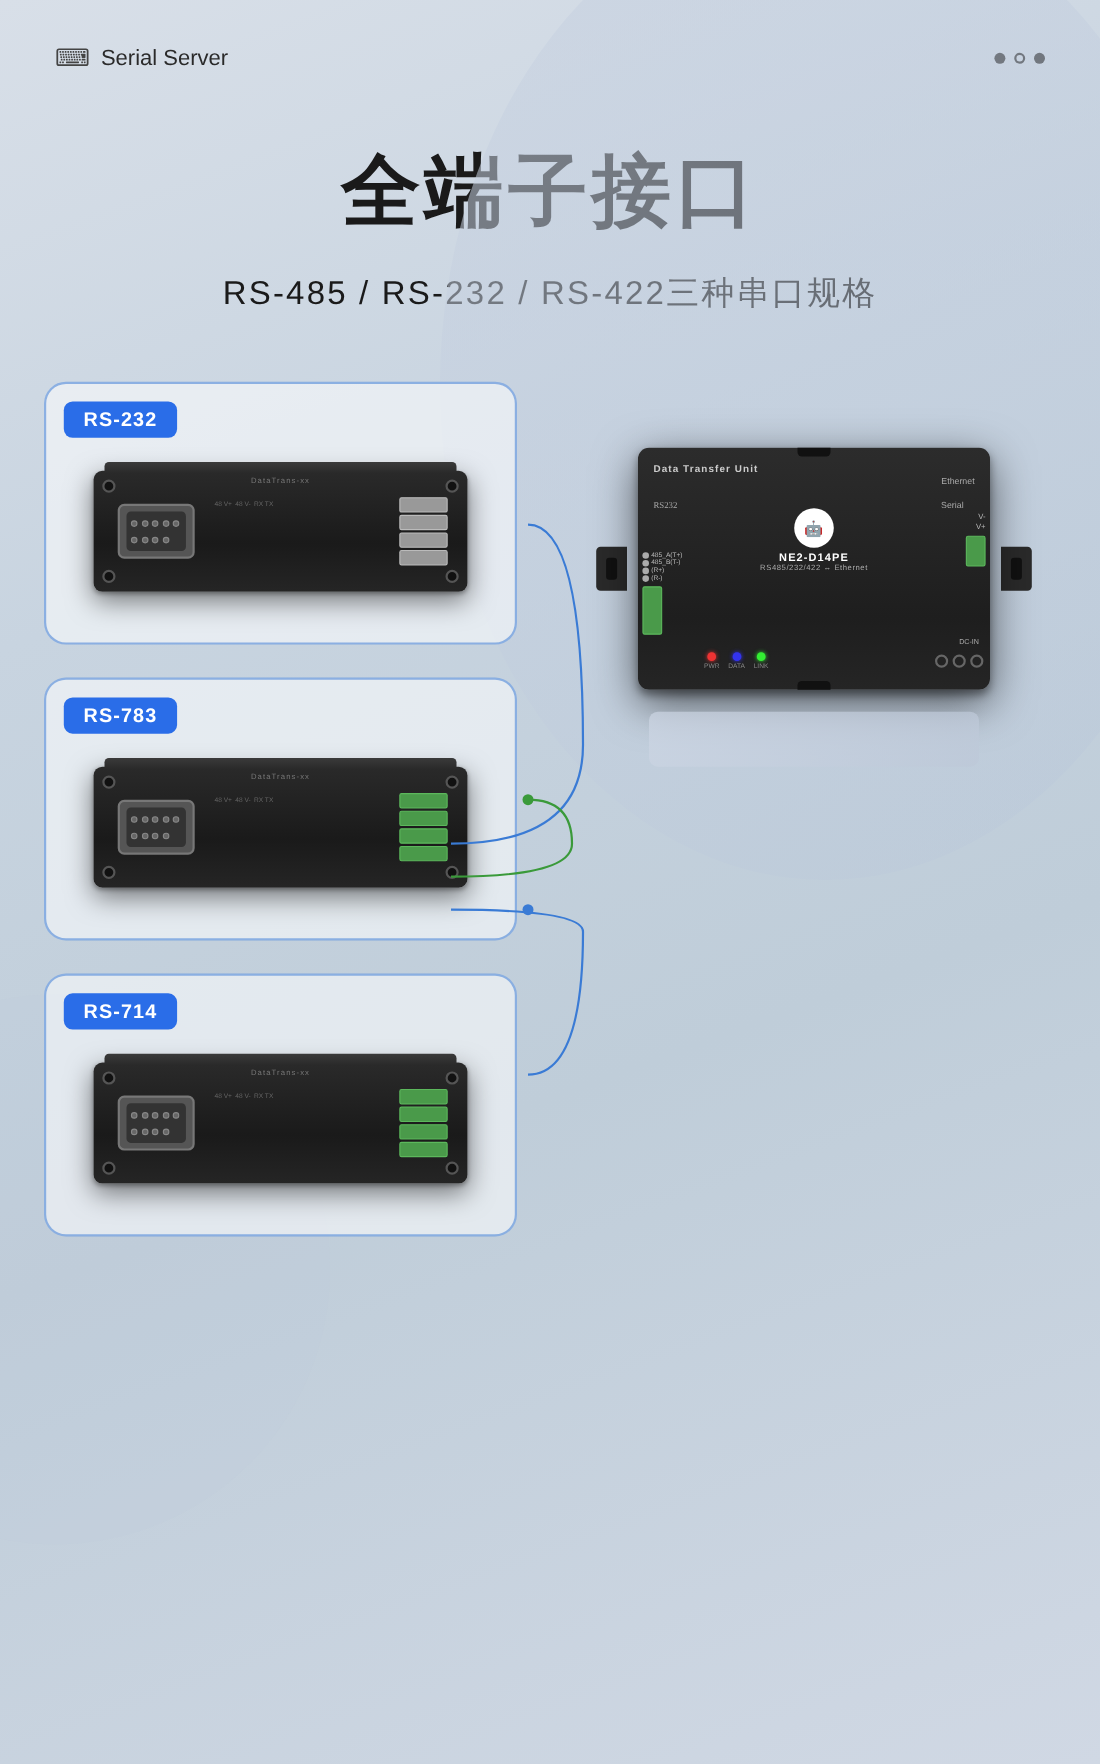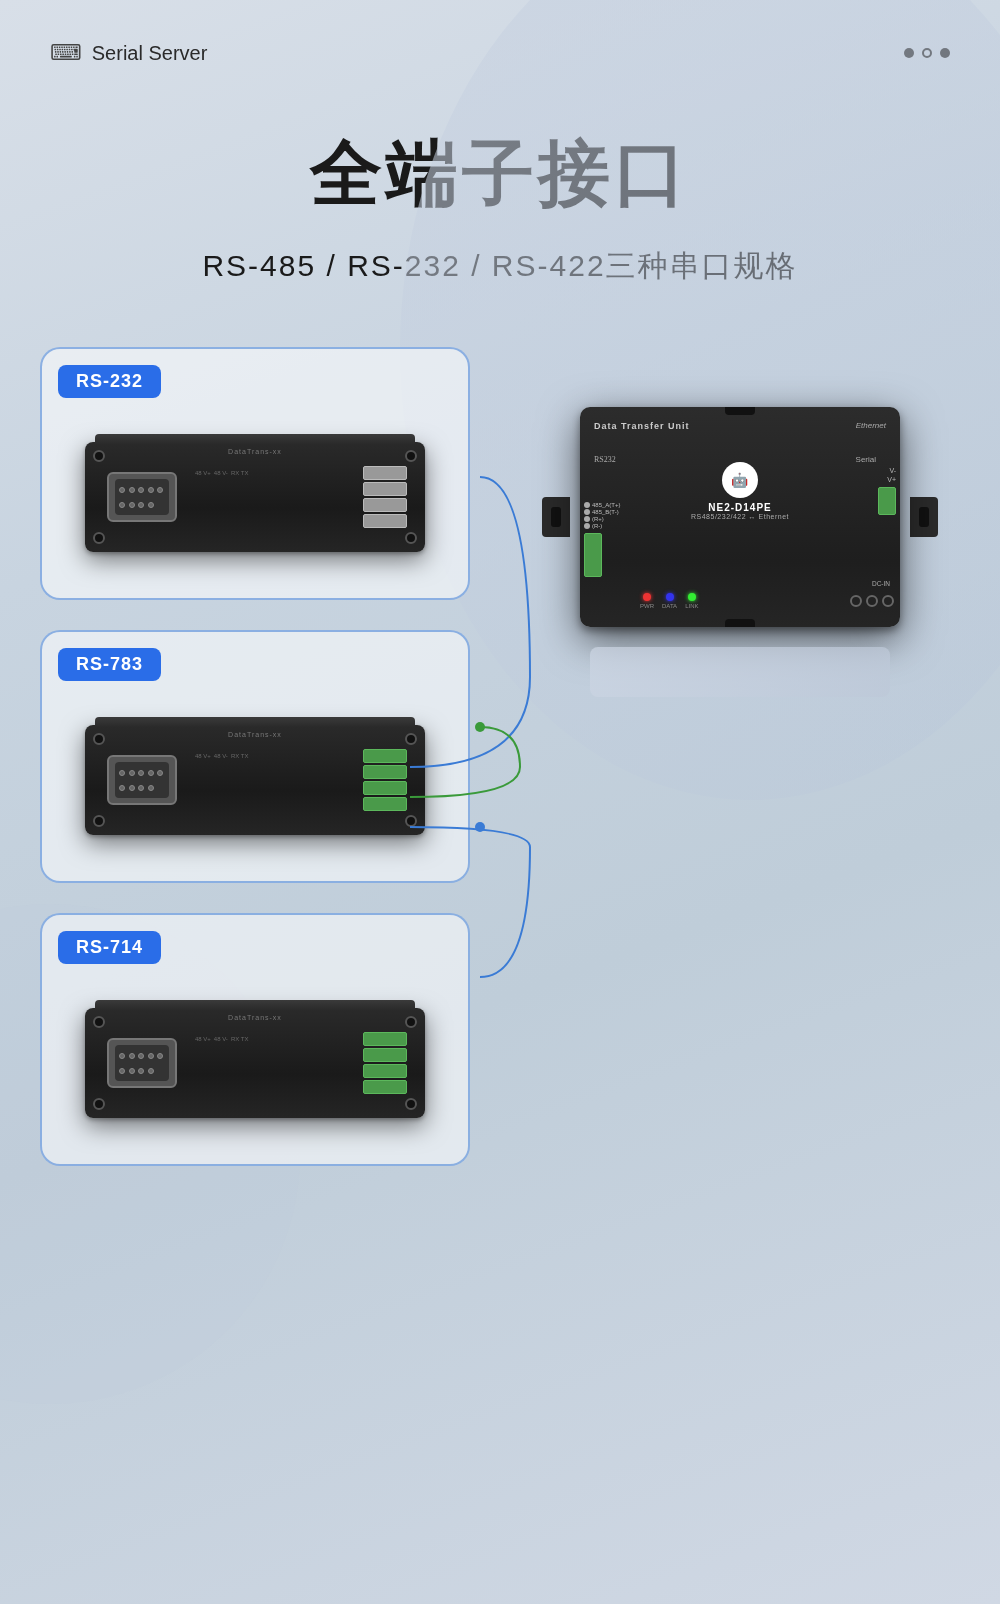--- a/index.html
+++ b/index.html
@@ -119,21 +119,21 @@
     }
 
     .badge {
       display: inline-block;
       background: #2a6de8;
       color: white;
       font-size: 18px;
       font-weight: 700;
       padding: 6px 18px;
       border-radius: 8px;
-      margin-bottom: 14px;
+      margin-bottom: 0;
       letter-spacing: 1px;
     }
 
     
     .device-img {
       width: 100%;
       height: 170px;
       position: relative;
       display: flex;
       align-items: center;
@@ -314,25 +314,24 @@
       position: absolute;
       top: 14px;
       left: 14px;
       color: #ccc;
       font-size: 9px;
       font-weight: 600;
       letter-spacing: 1px;
     }
     .md-label-ethernet {
       position: absolute;
-      top: 14px;
+      top: 26px;
       right: 14px;
       color: #aaa;
       font-size: 8px;
-      font-style: italic;
     }
     .md-label-rs232 {
       position: absolute;
       top: 48px;
       left: 14px;
       color: #aaa;
       font-size: 8px;
       font-family: Liberation Serif, serif;
     }
     .md-label-reload {

